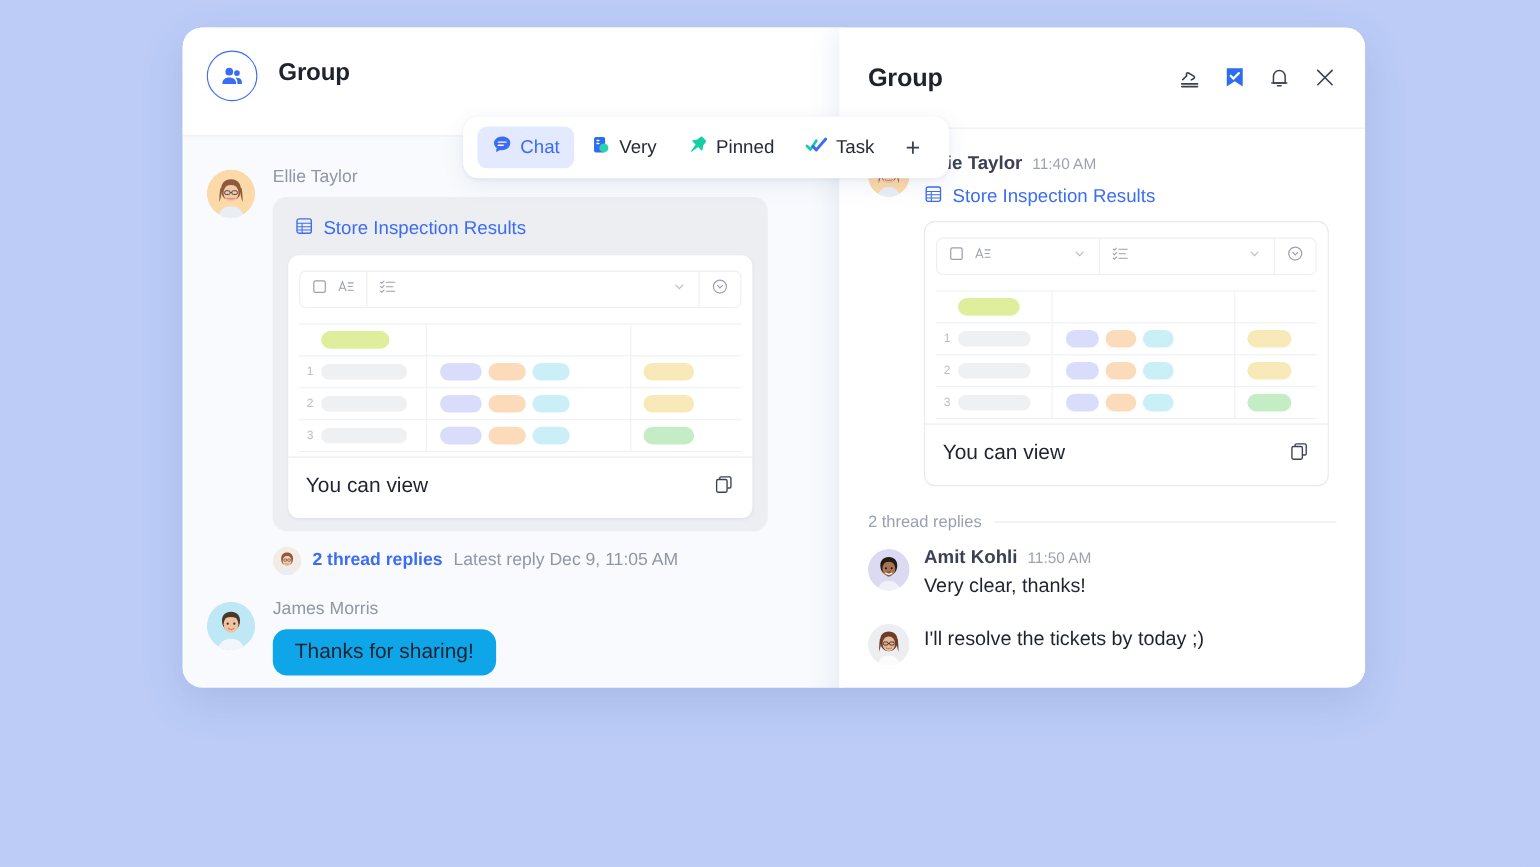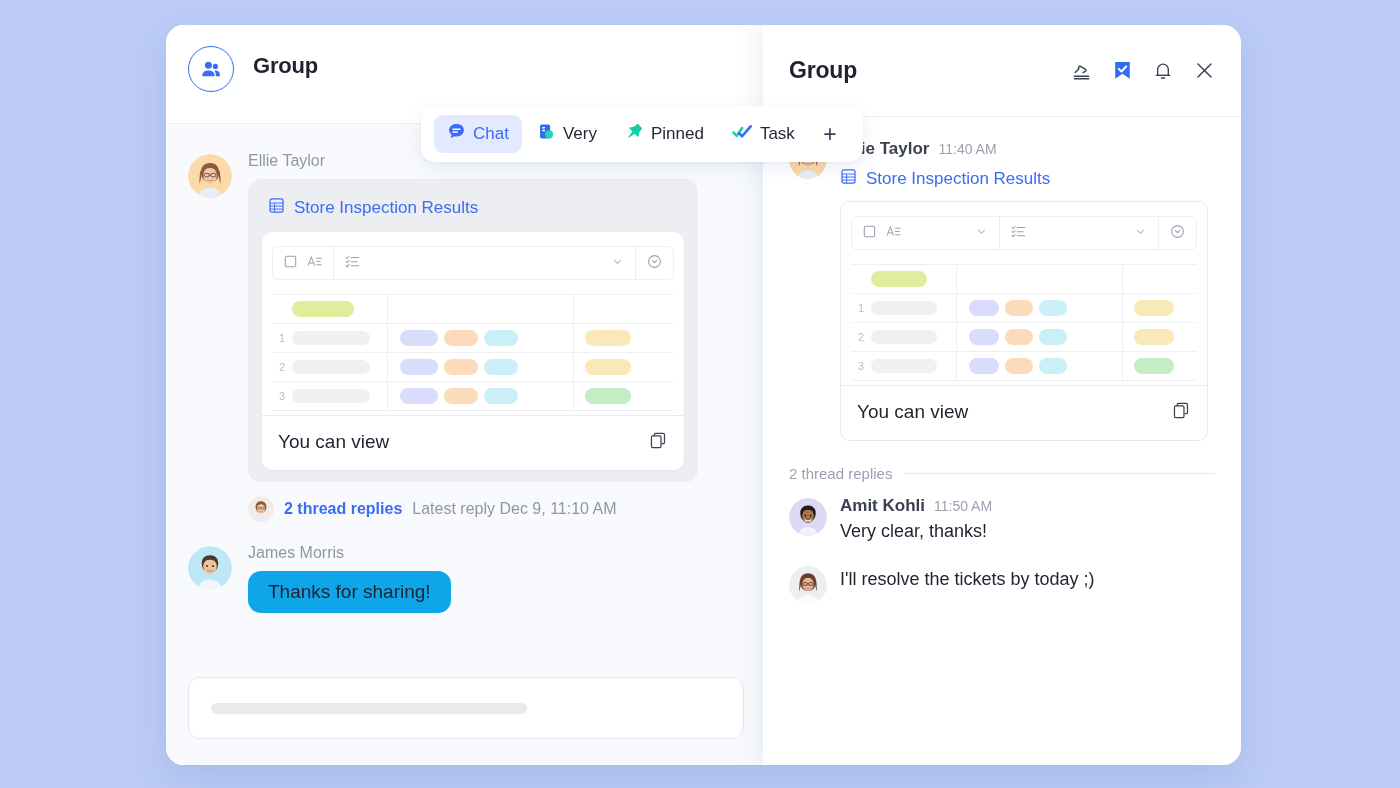--- a/index.html
+++ b/index.html
@@ -8,21 +8,21 @@
     background: #bcccf7;
     font-family: "Liberation Sans", sans-serif;
     overflow: hidden;
   }
   .stage { position: relative; width: 1400px; height: 788px; }
 
   
   .window {
     position: absolute;
     left: 166px; top: 25px;
-    width: 1075px; height: 740px;
+    width: 1075px; height: 600px;
     background: #f7f9fc;
     border-radius: 18px;
     box-shadow: 0 14px 40px rgba(60,80,140,.14);
     overflow: hidden;
   }
 
   
   .left-pane {
     position: absolute; left: 0; top: 0;
     width: 600px; height: 740px;
@@ -401,21 +401,21 @@
                 <path d="M13 5.3c3.6 0 5.4 2.4 5.4 5.8S16.2 17 13 17s-5.4-2.4-5.4-5.9S9.4 5.3 13 5.3z" fill="#8e5a3d"></path>
                 <ellipse cx="13" cy="12.7" rx="4" ry="4.8" fill="#f4c8a8"></ellipse>
                 <path d="M7.9 9.7c1-2.8 3-3.7 5.1-3.7s4.2 1 5.1 3.8c-1.2-1-3-1.6-5.1-1.6s-3.9.6-5.1 1.5z" fill="#8e5a3d"></path>
                 <rect x="9.9" y="11.2" width="2.8" height="2" rx=".8" fill="none" stroke="#4a4a4a" stroke-width=".6"></rect>
                 <rect x="13.5" y="11.2" width="2.8" height="2" rx=".8" fill="none" stroke="#4a4a4a" stroke-width=".6"></rect>
                 <path d="M11 15.2c.9.8 3.1.8 4 0" stroke="#c98a74" stroke-width=".7" fill="none"></path>
                 <path d="M6 26c.9-4.3 3.6-6.3 7-6.3s6.1 2 7 6.3z" fill="#e9eef6"></path>
               </svg>
             </div>
             <span class="replies-link">2 thread replies</span>
-            <span class="replies-meta">Latest reply Dec 9, 11:10 AM</span>
+            <span class="replies-meta">Latest reply Dec 9, 11:05 AM</span>
           </div>
         </div>
       </div>
 
       <div class="msg-row" style="margin-top:22px">
         <div class="msg-av">
           <svg viewBox="0 0 44 44" width="44" height="44">
             <circle cx="22" cy="22" r="22" fill="#bfe8f7"></circle>
             <path d="M22 9.2c5.3 0 8.2 3.2 8.2 8 0 5.6-3.3 9.4-8.2 9.4s-8.2-3.8-8.2-9.4c0-4.8 2.9-8 8.2-8z" fill="#4a382c"></path>
             <ellipse cx="22" cy="20.5" rx="6.7" ry="7.8" fill="#f0c3a0"></ellipse>

